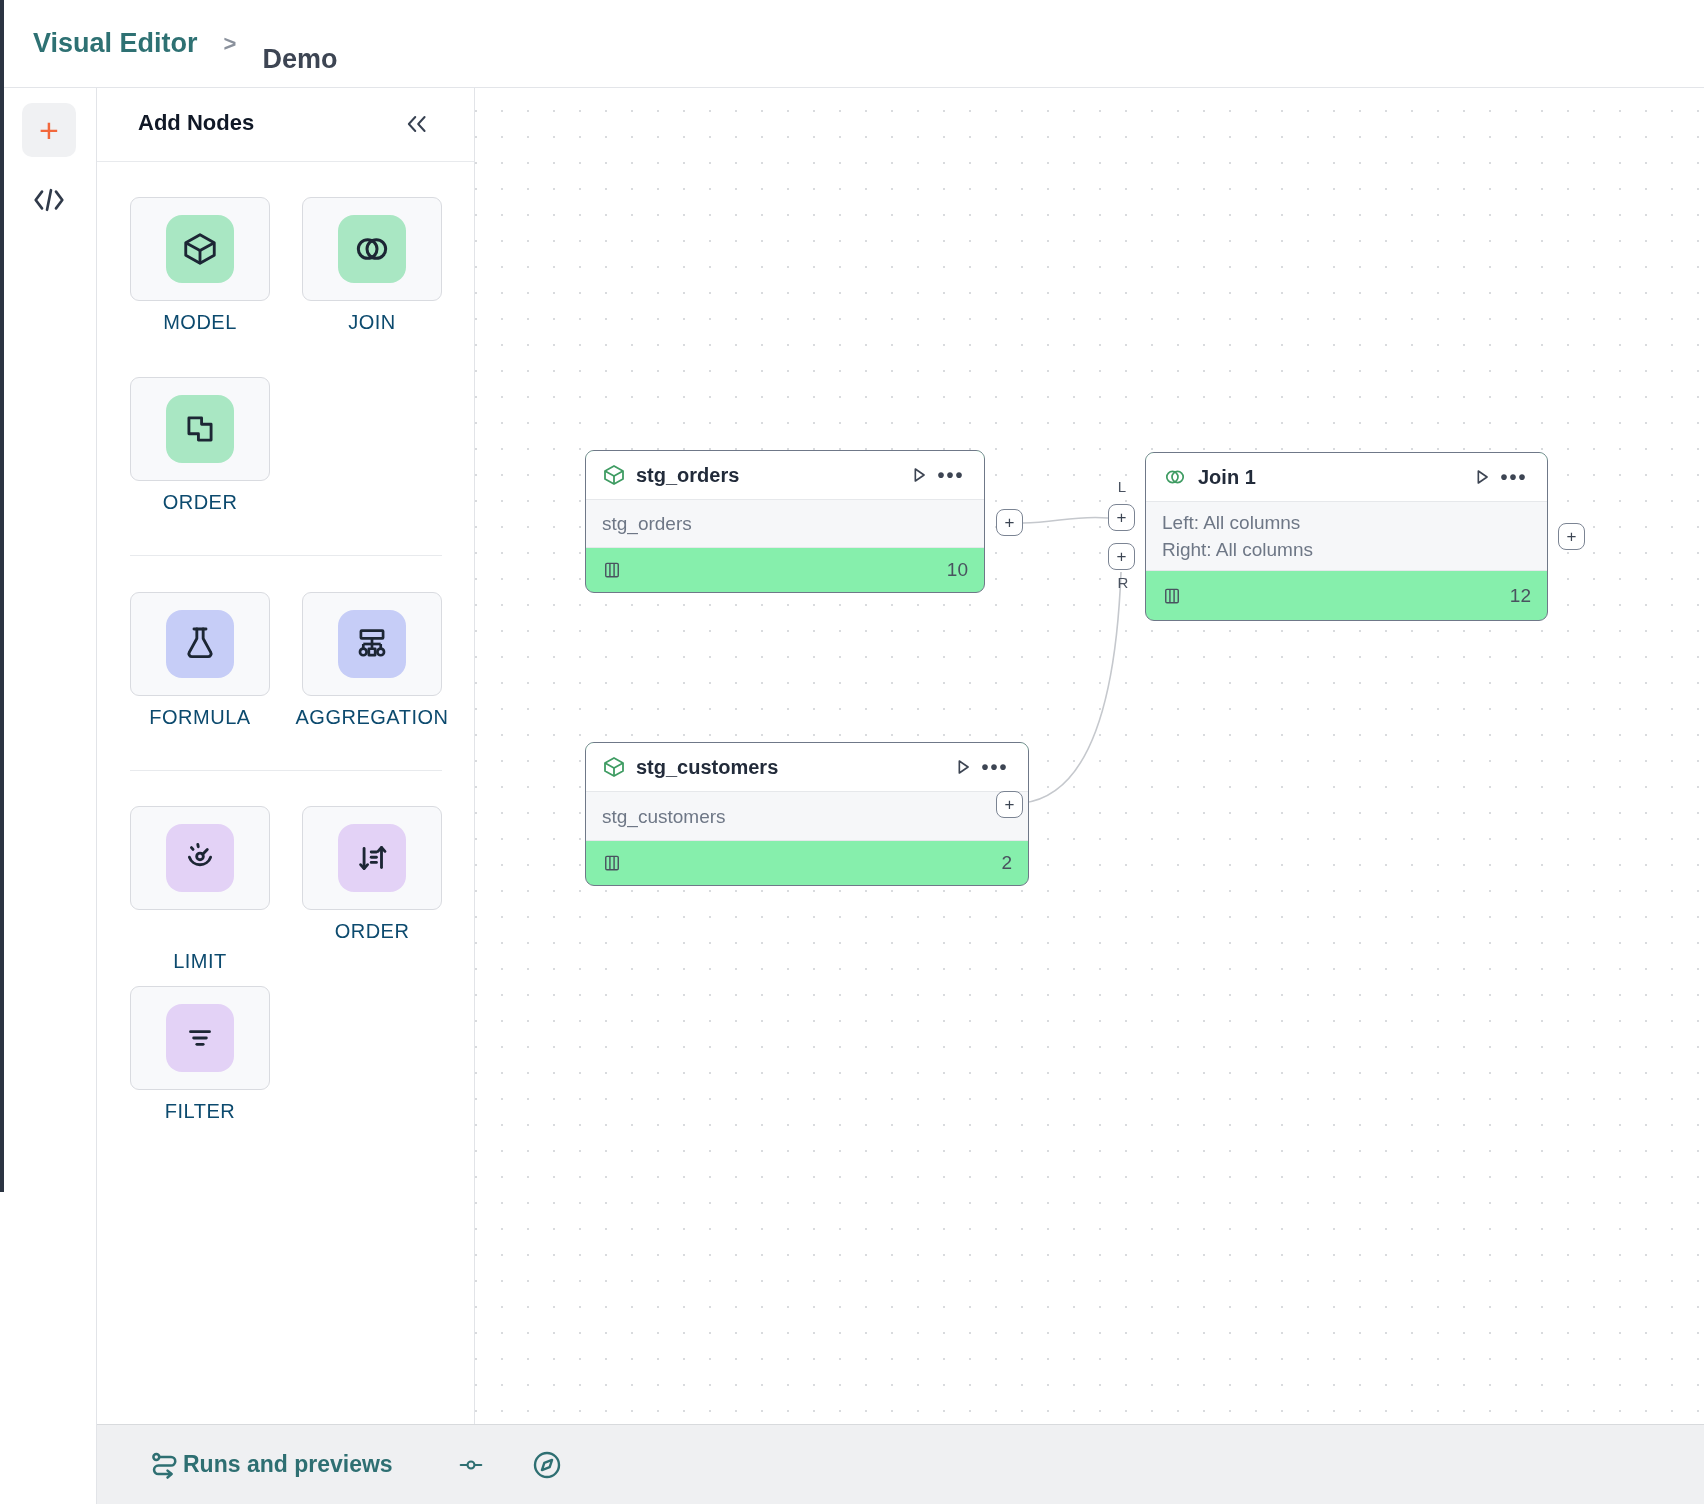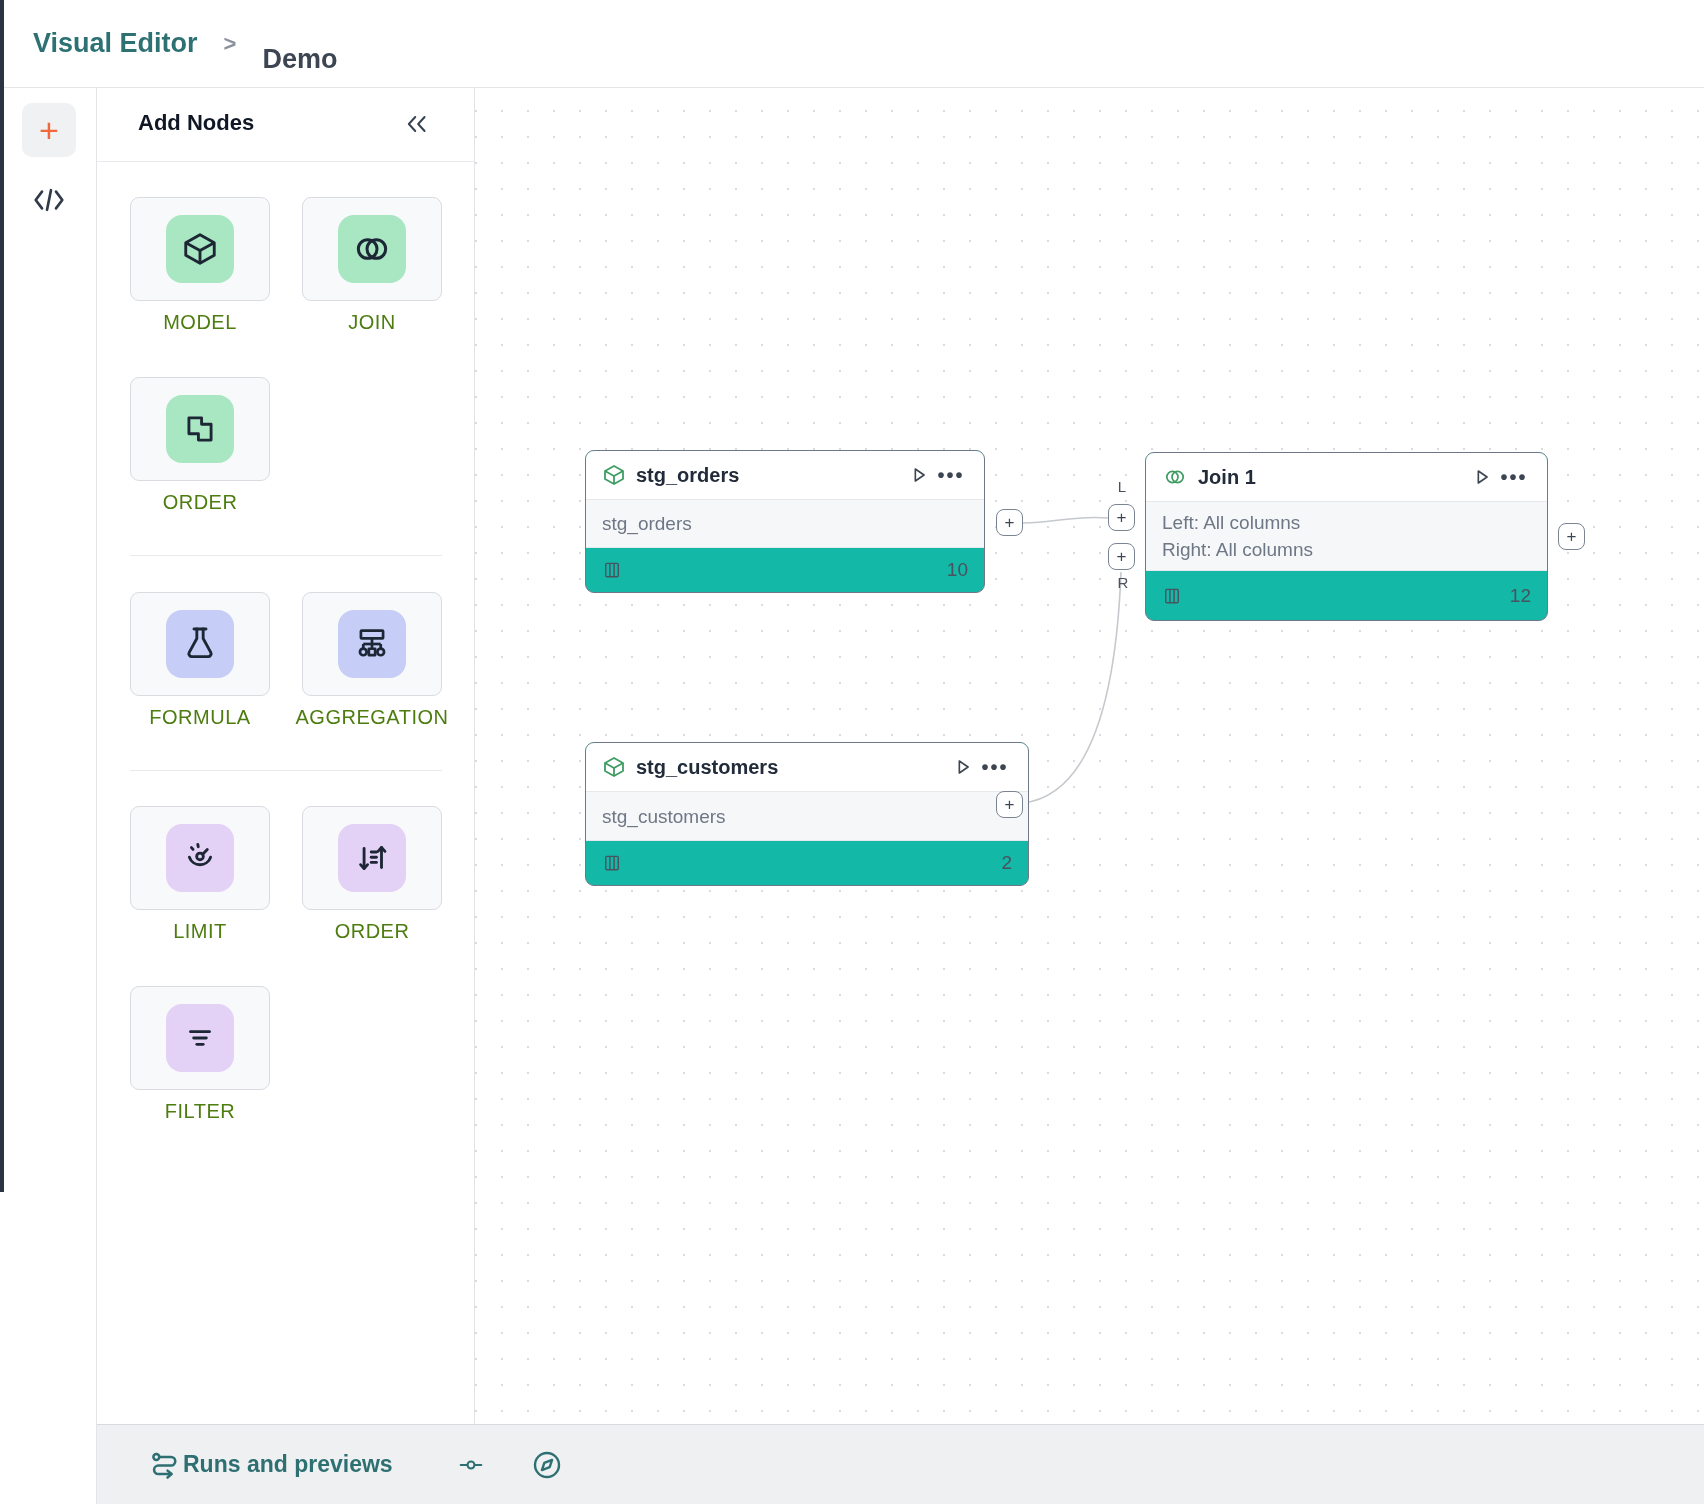--- a/index.html
+++ b/index.html
@@ -25,33 +25,33 @@
   .panel { position:absolute; left:97px; top:88px; width:378px; height:1336px; background:#fff; border-right:1px solid #e2e4e8; }
   .panel-head { position:absolute; left:0; top:0; width:100%; height:74px; border-bottom:1px solid #e8eaed; }
   .panel-title { position:absolute; left:41px; top:22px; font-size:22px; font-weight:700; color:#101826; }
   .panel-collapse { position:absolute; right:42px; top:22px; width:30px; height:28px; display:flex; align-items:center; justify-content:center; cursor:pointer; }
 
   .card { position:absolute; width:140px; height:104px; background:#f8f9fb; border:1px solid #d9dbe0; border-radius:9px; display:flex; align-items:center; justify-content:center; cursor:pointer; }
   .tile { width:68px; height:68px; border-radius:16px; display:flex; align-items:center; justify-content:center; }
   .tile.green { background:#a9e7c3; }
   .tile.indigo { background:#c6cdf7; }
   .tile.purple { background:#e3d2f6; }
-  .card-label { position:absolute; width:172px; text-align:center; font-size:20px; color:#4d7c0f; letter-spacing:0.5px; }
+  .card-label { position:absolute; width:172px; text-align:center; font-size:20px; color:#0c4a6e; letter-spacing:0.5px; }
   .col1 { left:33px; } .col2 { left:205px; }
   .lblcol1 { left:17px; } .lblcol2 { left:189px; }
   .panel-divider { position:absolute; left:33px; width:312px; height:1px; background:#e8eaed; }
 
   
   .canvas { position:absolute; left:475px; top:88px; width:1229px; height:1336px; background:#fff;
             background-image:radial-gradient(circle, #d9dbde 1.3px, transparent 1.5px);
             background-size:26px 26px; background-position:14px 10px; }
   .edges { position:absolute; left:475px; top:88px; width:1229px; height:1336px; pointer-events:none; }
 
   
-  .node { position:absolute; background:#14b8a6; border:1.4px solid #6f7888; border-radius:9px; overflow:hidden; }
+  .node { position:absolute; background:#86efac; border:1.4px solid #6f7888; border-radius:9px; overflow:hidden; }
   .node-head { height:48px; display:flex; align-items:center; padding:0 16px; background:#fff; }
   .node-title { font-size:20px; font-weight:700; color:#222b3a; margin-left:10px; flex:1; white-space:nowrap; }
   .node-play { width:30px; height:30px; display:flex; align-items:center; justify-content:center; cursor:pointer; }
   .node-dots { width:34px; height:30px; display:flex; align-items:center; justify-content:center; cursor:pointer; color:#3d4553; font-size:20px; font-weight:700; letter-spacing:2px; }
   .node-body { background:#f6f7f9; border-top:1px solid #e6e8eb; border-bottom:1px solid #e6e8eb; padding:0 16px; display:flex; flex-direction:column; justify-content:center; }
   .node-body .bline { font-size:19px; color:#6e7786; line-height:27px; }
   .node-foot { display:flex; align-items:center; justify-content:space-between; padding:0 16px; gap:8px; }
   .node-foot .ccount { font-size:19px; color:#49525f; }
 
   
@@ -180,21 +180,21 @@
           <line x1="7" y1="6" x2="7" y2="18.5"></line>
             <polyline points="4.8,16.2 7,18.7 9.2,16.2"></polyline>
           <line x1="11.5" y1="8.2" x2="14.8" y2="8.2"></line>
             <line x1="11.5" y1="11.5" x2="14.8" y2="11.5"></line>
             <line x1="11.5" y1="14.8" x2="14.8" y2="14.8"></line>
           <line x1="18" y1="18" x2="18" y2="5.5"></line>
             <polyline points="15.8,7.8 18,5.3 20.2,7.8"></polyline>
         </svg>
       </div>
     </div>
-    <div class="card-label lblcol1" style="top:832px">LIMIT</div>
+    <div class="card-label lblcol1" style="top:862px">LIMIT</div>
     <div class="card-label lblcol2" style="top:832px">ORDER</div>
 
     <div class="card col1" style="top:898px">
       <div class="tile purple">
         <svg width="38" height="38" viewBox="0 0 24 24" fill="none" stroke="#1c2634" stroke-width="1.8" stroke-linecap="round">
           <line x1="6" y1="8" x2="18" y2="8"></line>
             <line x1="8" y1="12" x2="16" y2="12"></line>
             <line x1="10" y1="16" x2="14" y2="16"></line>
         </svg>
       </div>

